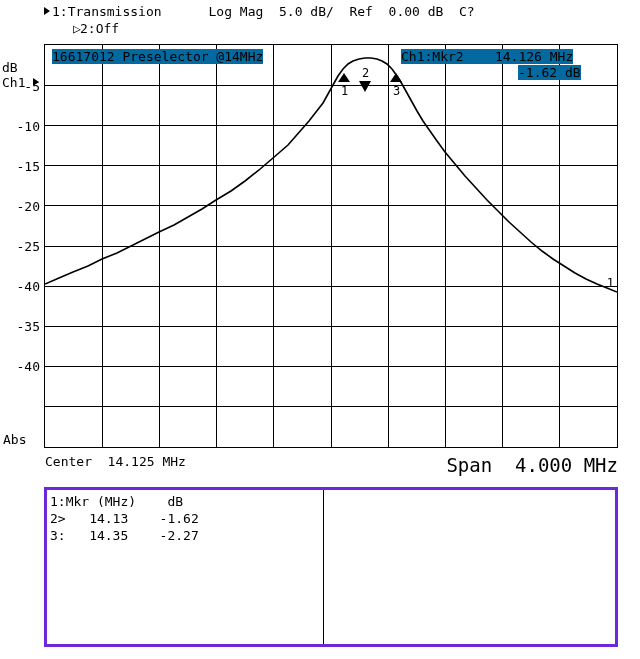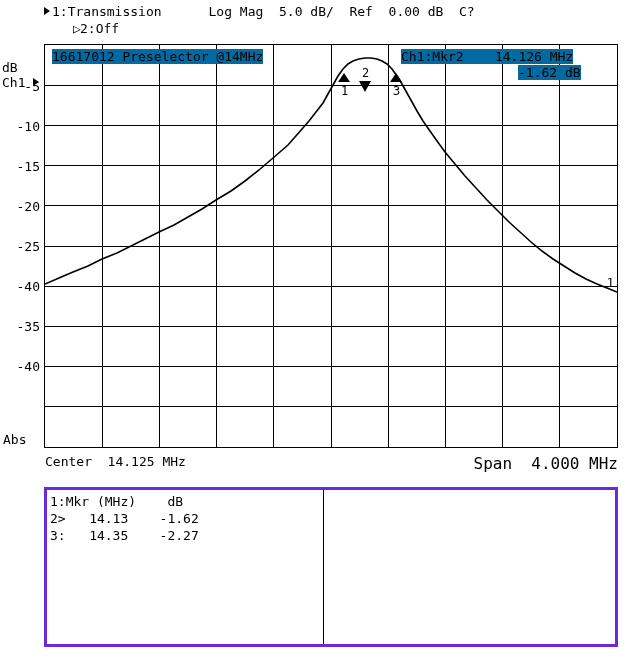--- a/index.html
+++ b/index.html
@@ -119,21 +119,21 @@
   
   .center-lbl {
     position: absolute;
     left: 45px; top: 454px;
     font-size: 13px;
     white-space: pre;
   }
   .span-lbl {
     position: absolute;
     right: 22px; top: 454px;
-    font-size: 16px;
+    font-size: 19px;
     white-space: pre;
     margin-left: 30px;
   }
 
   
   .table-wrap {
     position: absolute;
     left: 44px; top: 487px;
     width: 574px;
     height: 160px;

